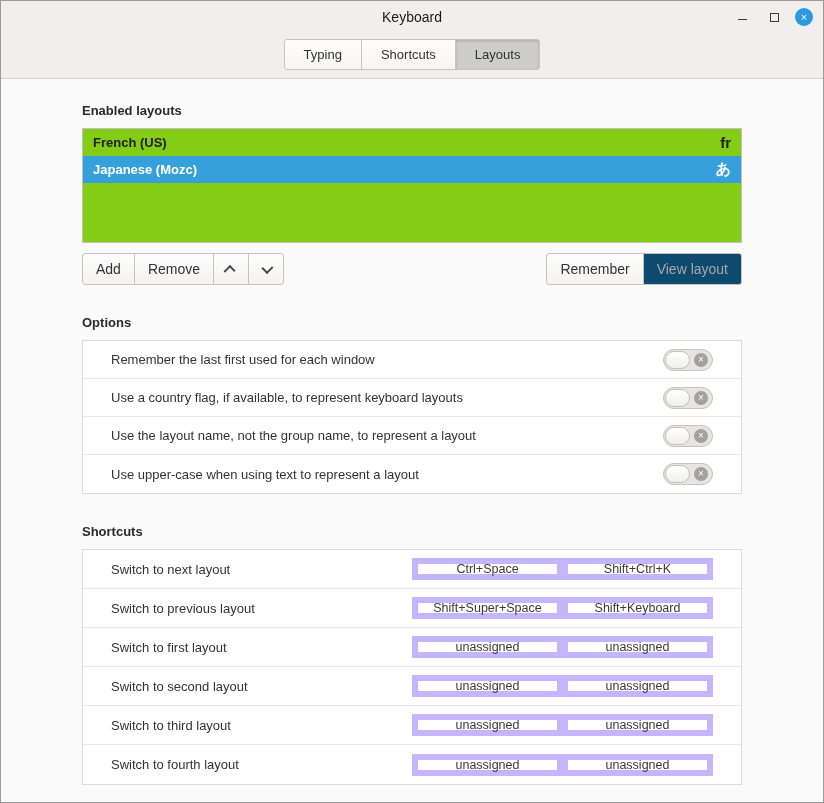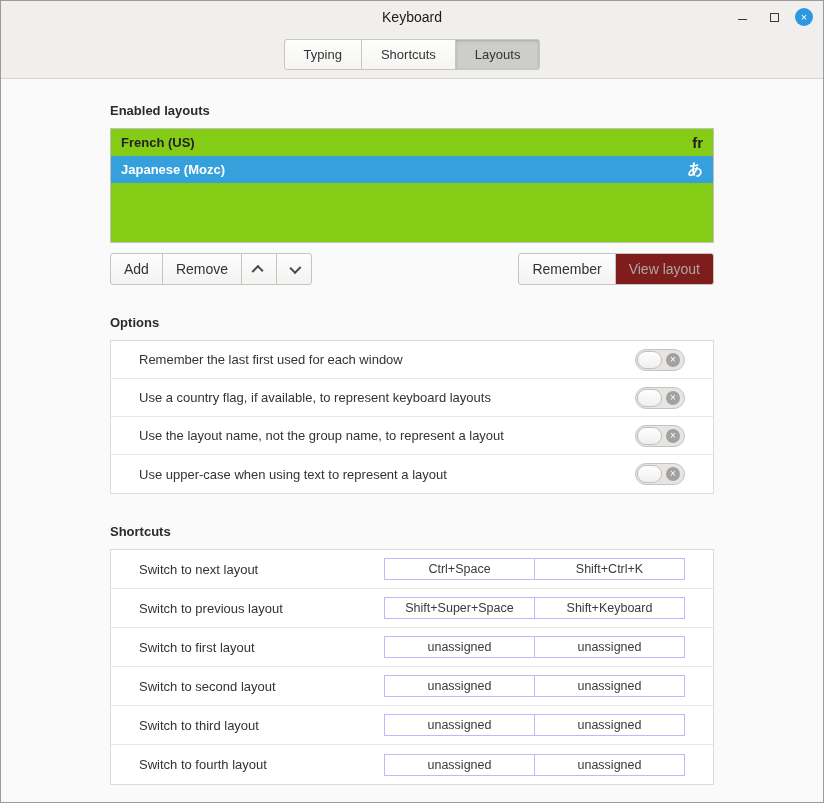--- a/index.html
+++ b/index.html
@@ -26,34 +26,34 @@
                 background: var(--close_button, #2b98e0); color: #fff; font-size: 11px; line-height: 1; }
 
   .tabbar { display: flex; justify-content: center; padding: 6px 8px 8px; }
   .tab { height: 31px; padding: 0 19px; font-size: 13px; color: #333;
          background: linear-gradient(#fdfdfc, #f6f5f4); border: 1px solid #c8c6c3; margin-left: -1px; cursor: default; }
   .tab:first-child { margin-left: 0; border-radius: 3px 0 0 3px; }
   .tab:last-child { border-radius: 0 3px 3px 0; }
   .tab.active { background: #cdcdcb; box-shadow: inset 0 1px 3px rgba(0,0,0,.18); }
 
   
-  .content { padding: 0 109px; }
+  .content { padding: 0 81px; }
   .section-heading { font-size: 13px; font-weight: bold; color: #2b2b2b; margin: 30px 0 10px; }
   .section-heading.first { margin-top: 24px; }
 
   .list-box { height: 115px; background: #84cc16; border: 1px solid #c2c0bd; overflow: hidden; }
   .layout-row { height: 27px; display: flex; align-items: center; justify-content: space-between;
                 padding: 0 10px; font-size: 13px; font-weight: bold; color: #222; }
   .layout-row.selected { background: var(--selection, #35a0dc); color: #fff; }
   .lglyph { font-size: 15px; }
 
   .list-actions { display: flex; justify-content: space-between; margin-top: 10px; }
   .btn { height: 32px; background: linear-gradient(#fdfdfd, #f4f3f2); border: 1px solid #c6c4c1;
          font-size: 14px; color: #333; padding: 0 13px; border-radius: 3px; cursor: default; }
-  .btn:disabled { color: #aaa8a5; background: #7f1d1d; }
+  .btn:disabled { color: #aaa8a5; background: #0c4a6e; }
   .btn-group { display: flex; }
   .btn-group .btn { margin-left: -1px; border-radius: 0; }
   .btn-group .btn:first-child { margin-left: 0; border-radius: 3px 0 0 3px; }
   .btn-group .btn:last-child { border-radius: 0 3px 3px 0; }
   .arrow-btn { width: 36px; display: flex; align-items: center; justify-content: center; }
   .chev { width: 9px; height: 9px; border-left: 2px solid #4a4a4a; border-top: 2px solid #4a4a4a; }
   .chev.up { transform: rotate(45deg) translateY(2px); }
   .chev.down { transform: rotate(-135deg) translateY(2px); }
 
   .rows-box { background: #fff; border: 1px solid #dddcda; }
@@ -68,21 +68,21 @@
           border: 1px solid #c2c0bd; border-radius: 9px; }
   .offdot { width: 14px; height: 14px; border-radius: 50%; background: #a3a1a0; color: #fff;
             font-size: 10px; line-height: 1; display: flex; align-items: center; justify-content: center;
             margin-right: 3px; }
 
   .sc-row { height: 39px; display: flex; align-items: center;
             padding: 0 28px; border-bottom: 1px solid #e9e8e6; font-size: 13px; color: #333; }
   .sc-row:last-child { border-bottom: none; }
   .sc-label { flex: 1; }
   .sc-bindings { display: flex; }
-  .sc-btn { width: 151px; height: 22px; background: #fff; border: 1px solid #c4b5fd;
+  .sc-btn { width: 151px; height: 22px; background: #fff; border: 6px solid #c4b5fd;
             font-size: 12.5px; color: #3a3a3a; margin-left: -1px; cursor: default;
             display: flex; align-items: center; justify-content: center; padding: 0; }
   .sc-btn:first-child { margin-left: 0; }
 </style>
 </head>
 <body>
 
 <div class="window">
 
   <div class="header">

